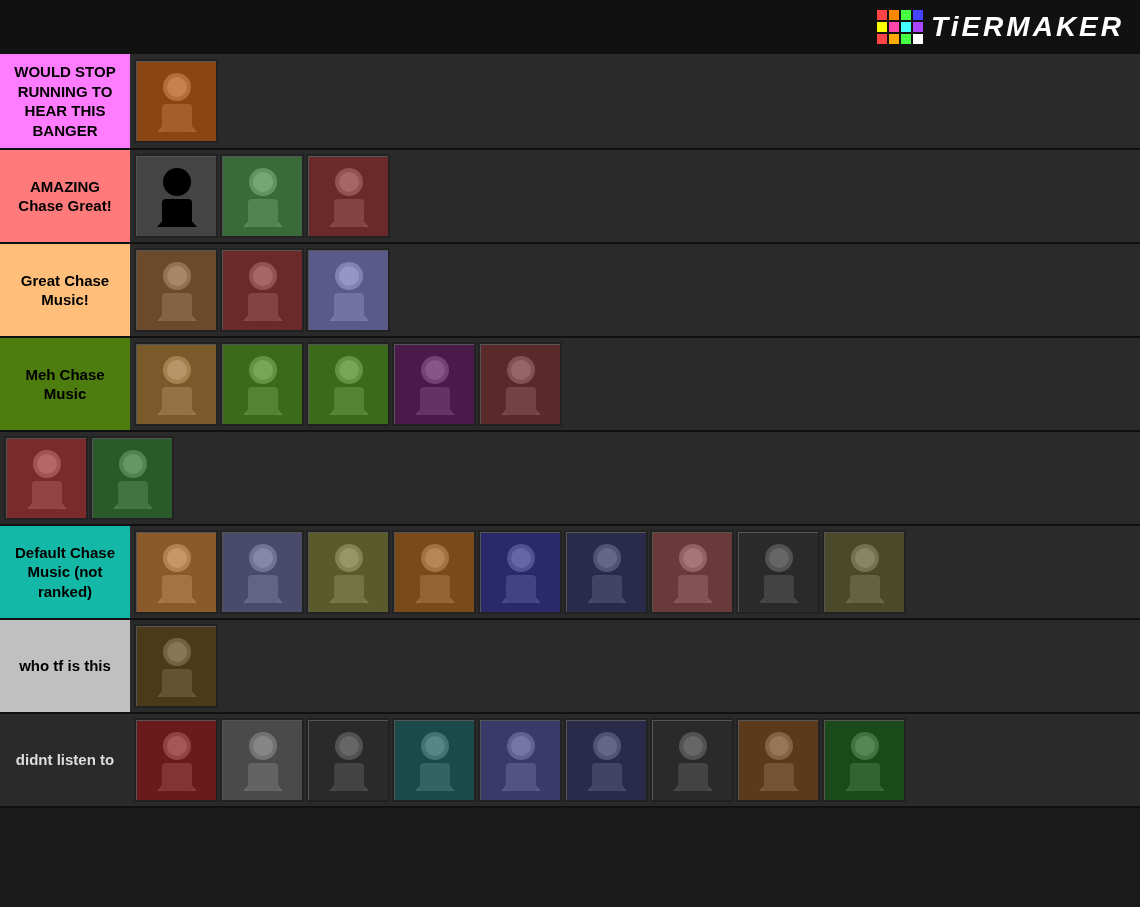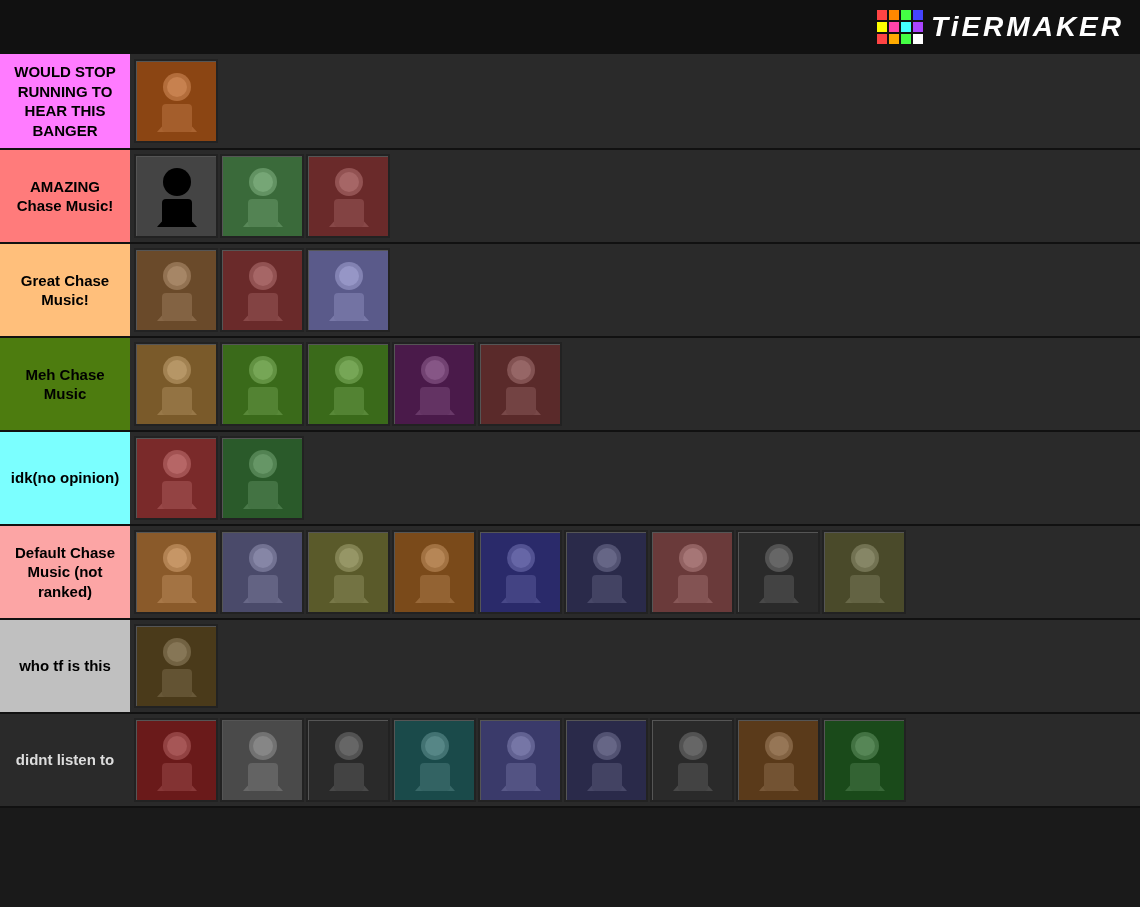--- a/index.html
+++ b/index.html
@@ -78,21 +78,21 @@
       position: relative;
     }
 
     
     .row-s { background-color: #ff7bff; color: #000; }
     .row-a { background-color: #ff7b7b; color: #000; }
     .row-b { background-color: #ffbf7b; color: #000; }
     .row-c { background-color: #4d7c0f; color: #000; }
     .row-d { background-color: #7bffff; color: #000; }
     .row-e { background-color: #ffff00; color: #000; }
-    .row-f { background-color: #fca5a5; color: #000; }
+    .row-f { background-color: #14b8a6; color: #000; }
     .row-g { background-color: #c0c0c0; color: #000; }
     .row-h { background-color: #2a2a2a; color: #ddd; }
 
     
     .portrait {
       width: 82px;
       height: 82px;
       display: flex;
       align-items: center;
       justify-content: center;
@@ -191,21 +191,21 @@
     <ellipse cx="40" cy="25" rx="14" ry="14" fill="#b36d3b"></ellipse>
     <ellipse cx="40" cy="25" rx="10" ry="10" fill="#c7814f"></ellipse>
     <path d="M20 70 Q40 45 60 70" fill="#a96331" stroke="none"></path>
     <rect x="25" y="42" width="30" height="28" rx="4" fill="#a45e2c"></rect>
   </svg>
           </div>
         </div>
       </div>
     </div>
     <div class="tier-row">
-      <div class="tier-label row-a">AMAZING Chase Music!</div>
+      <div class="tier-label row-a">AMAZING Chase Great!</div>
       <div class="tier-items">
         <div class="tier-item" title="Shape">
           <div class="portrait portrait-shape">
             <svg viewBox="0 0 80 80" xmlns="http://www.w3.org/2000/svg">
     <rect width="80" height="80" fill="#444"></rect>
     <ellipse cx="40" cy="25" rx="14" ry="14" fill="#6c2cNaN"></ellipse>
     <ellipse cx="40" cy="25" rx="10" ry="10" fill="#8040NaN"></ellipse>
     <path d="M20 70 Q40 45 60 70" fill="#6222NaN" stroke="none"></path>
     <rect x="25" y="42" width="30" height="28" rx="4" fill="#5d1dNaN"></rect>
   </svg>
@@ -327,21 +327,20 @@
     <ellipse cx="40" cy="25" rx="14" ry="14" fill="#825252"></ellipse>
     <ellipse cx="40" cy="25" rx="10" ry="10" fill="#966666"></ellipse>
     <path d="M20 70 Q40 45 60 70" fill="#784848" stroke="none"></path>
     <rect x="25" y="42" width="30" height="28" rx="4" fill="#734343"></rect>
   </svg>
           </div>
         </div>
       </div>
     </div>
     <div class="tier-row">
-      <div class="tier-label row-d">idk(no opinion)</div>
       <div class="tier-items">
         <div class="tier-item" title="Demogorgon">
           <div class="portrait portrait-demogorgon">
             <svg viewBox="0 0 80 80" xmlns="http://www.w3.org/2000/svg">
     <rect width="80" height="80" fill="#7a2a2a"></rect>
     <ellipse cx="40" cy="25" rx="14" ry="14" fill="#a25252"></ellipse>
     <ellipse cx="40" cy="25" rx="10" ry="10" fill="#b66666"></ellipse>
     <path d="M20 70 Q40 45 60 70" fill="#984848" stroke="none"></path>
     <rect x="25" y="42" width="30" height="28" rx="4" fill="#934343"></rect>
   </svg>

